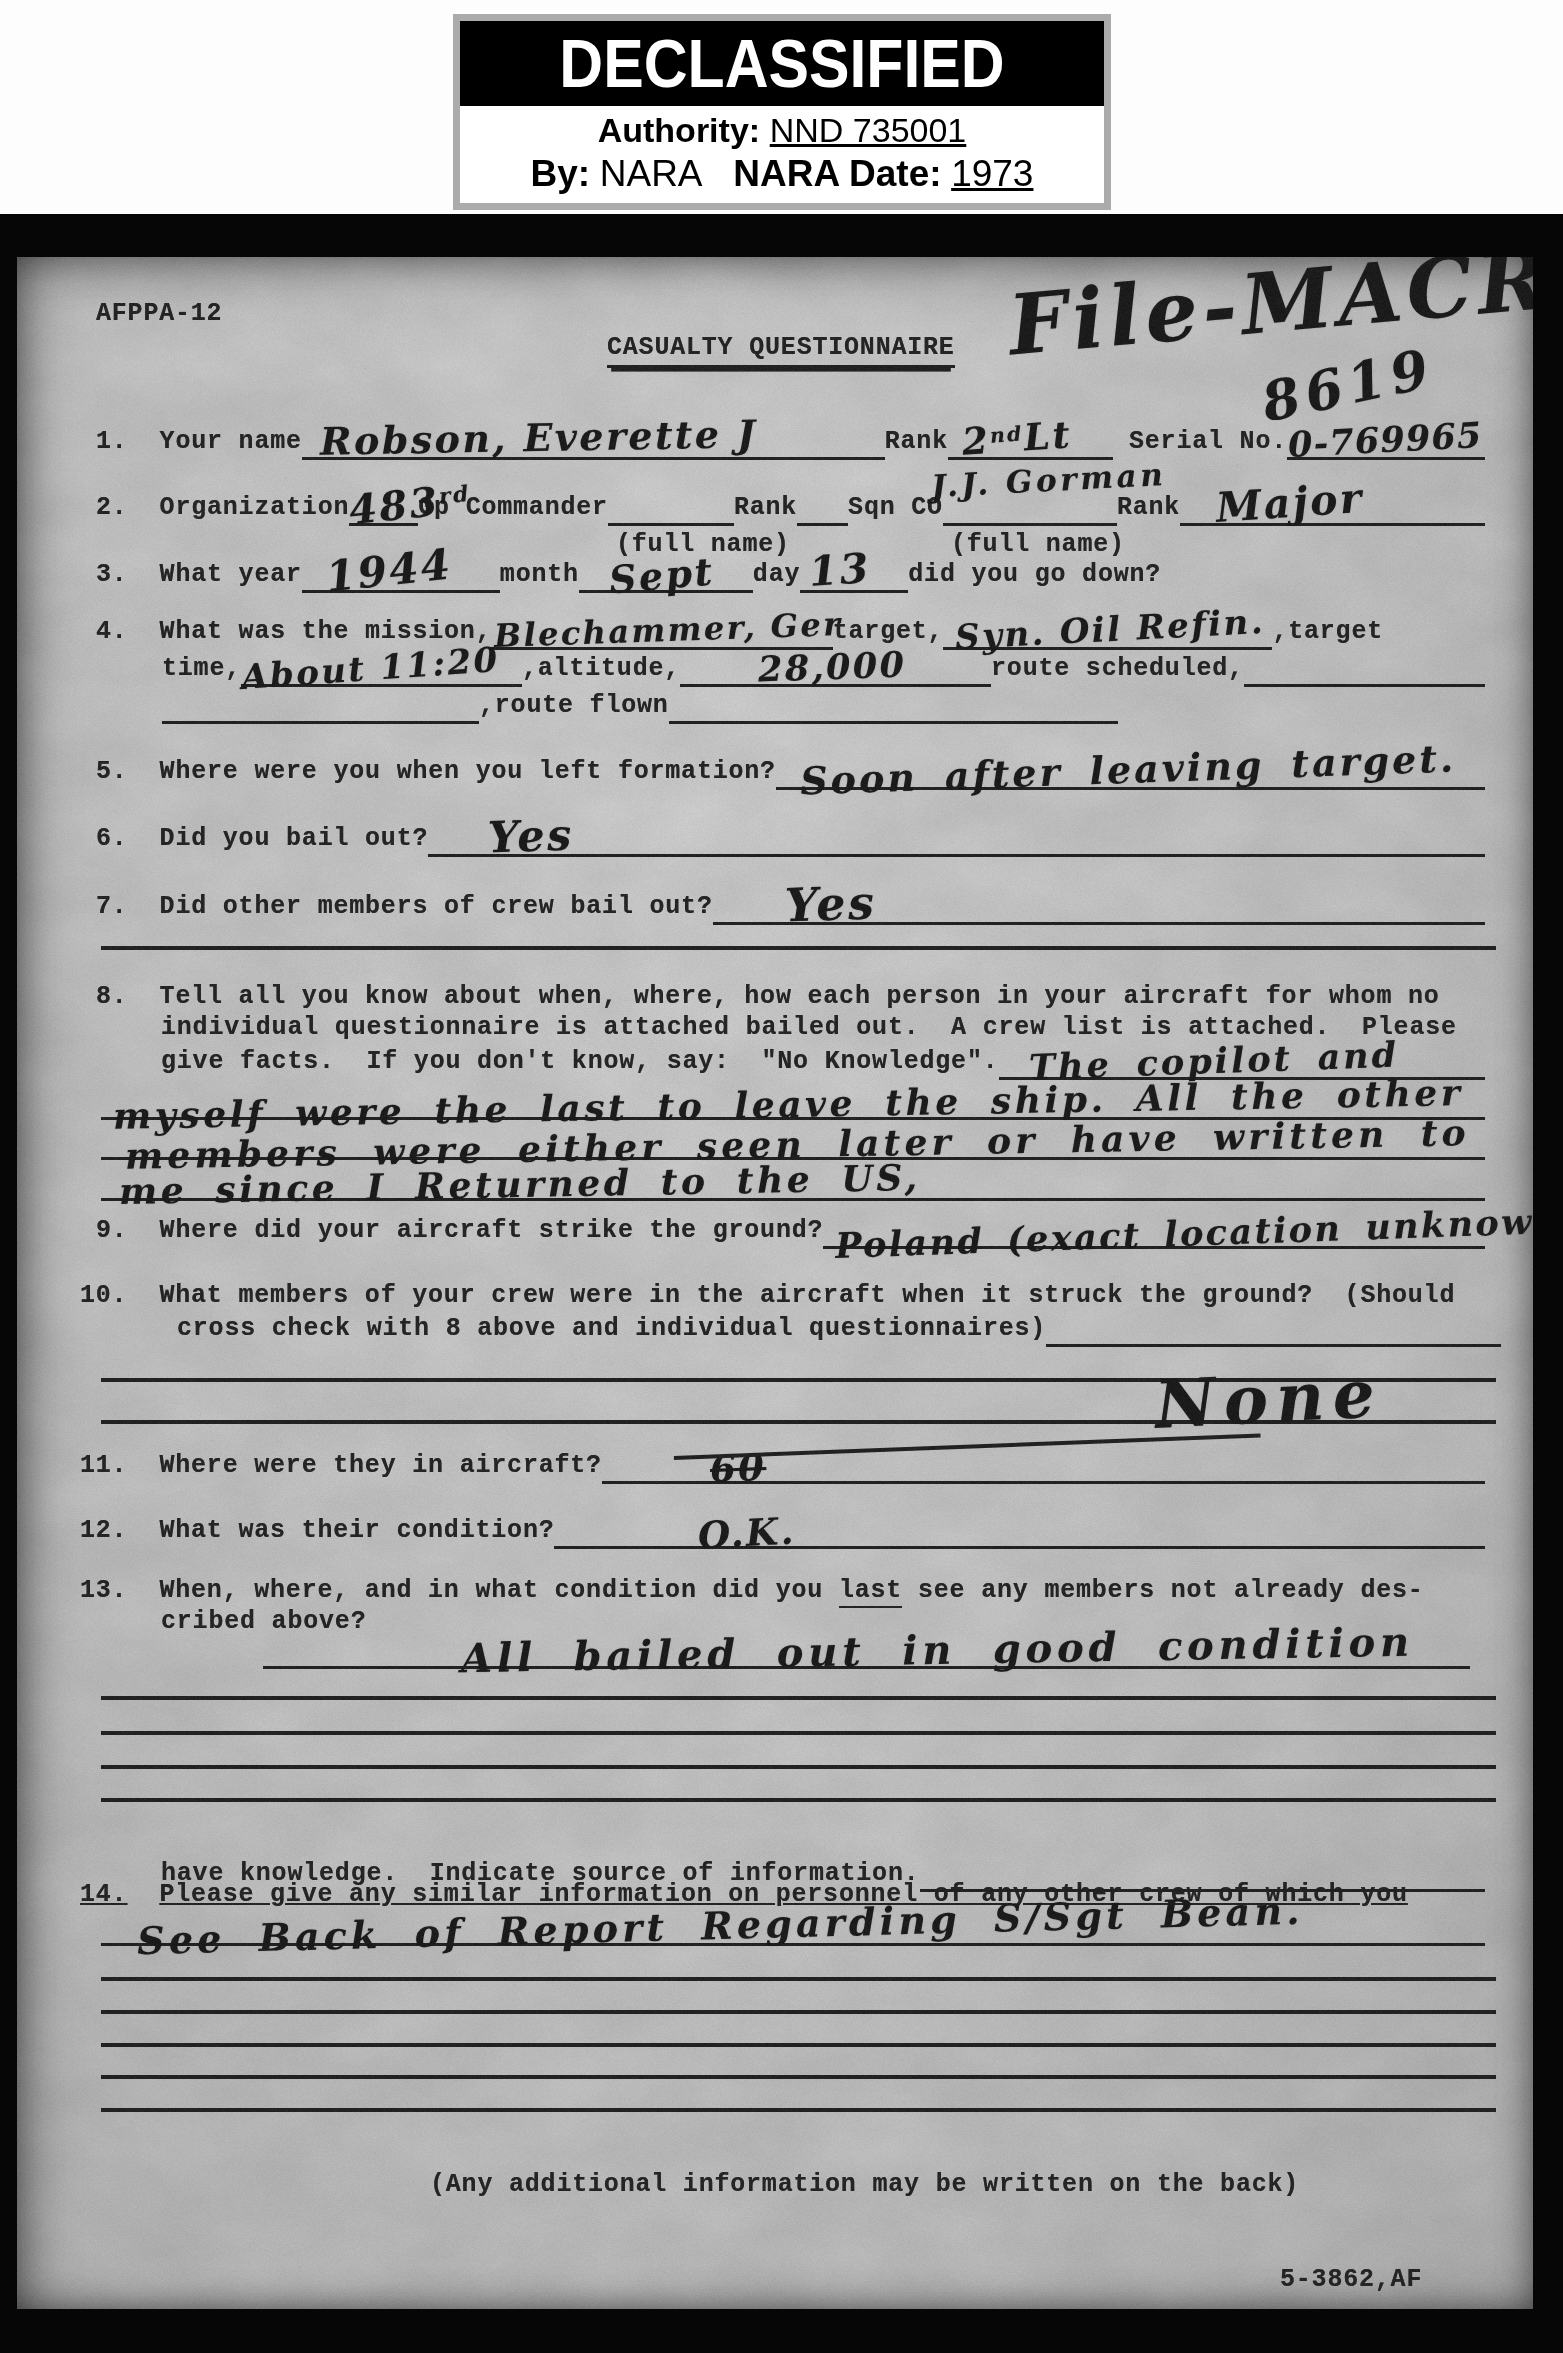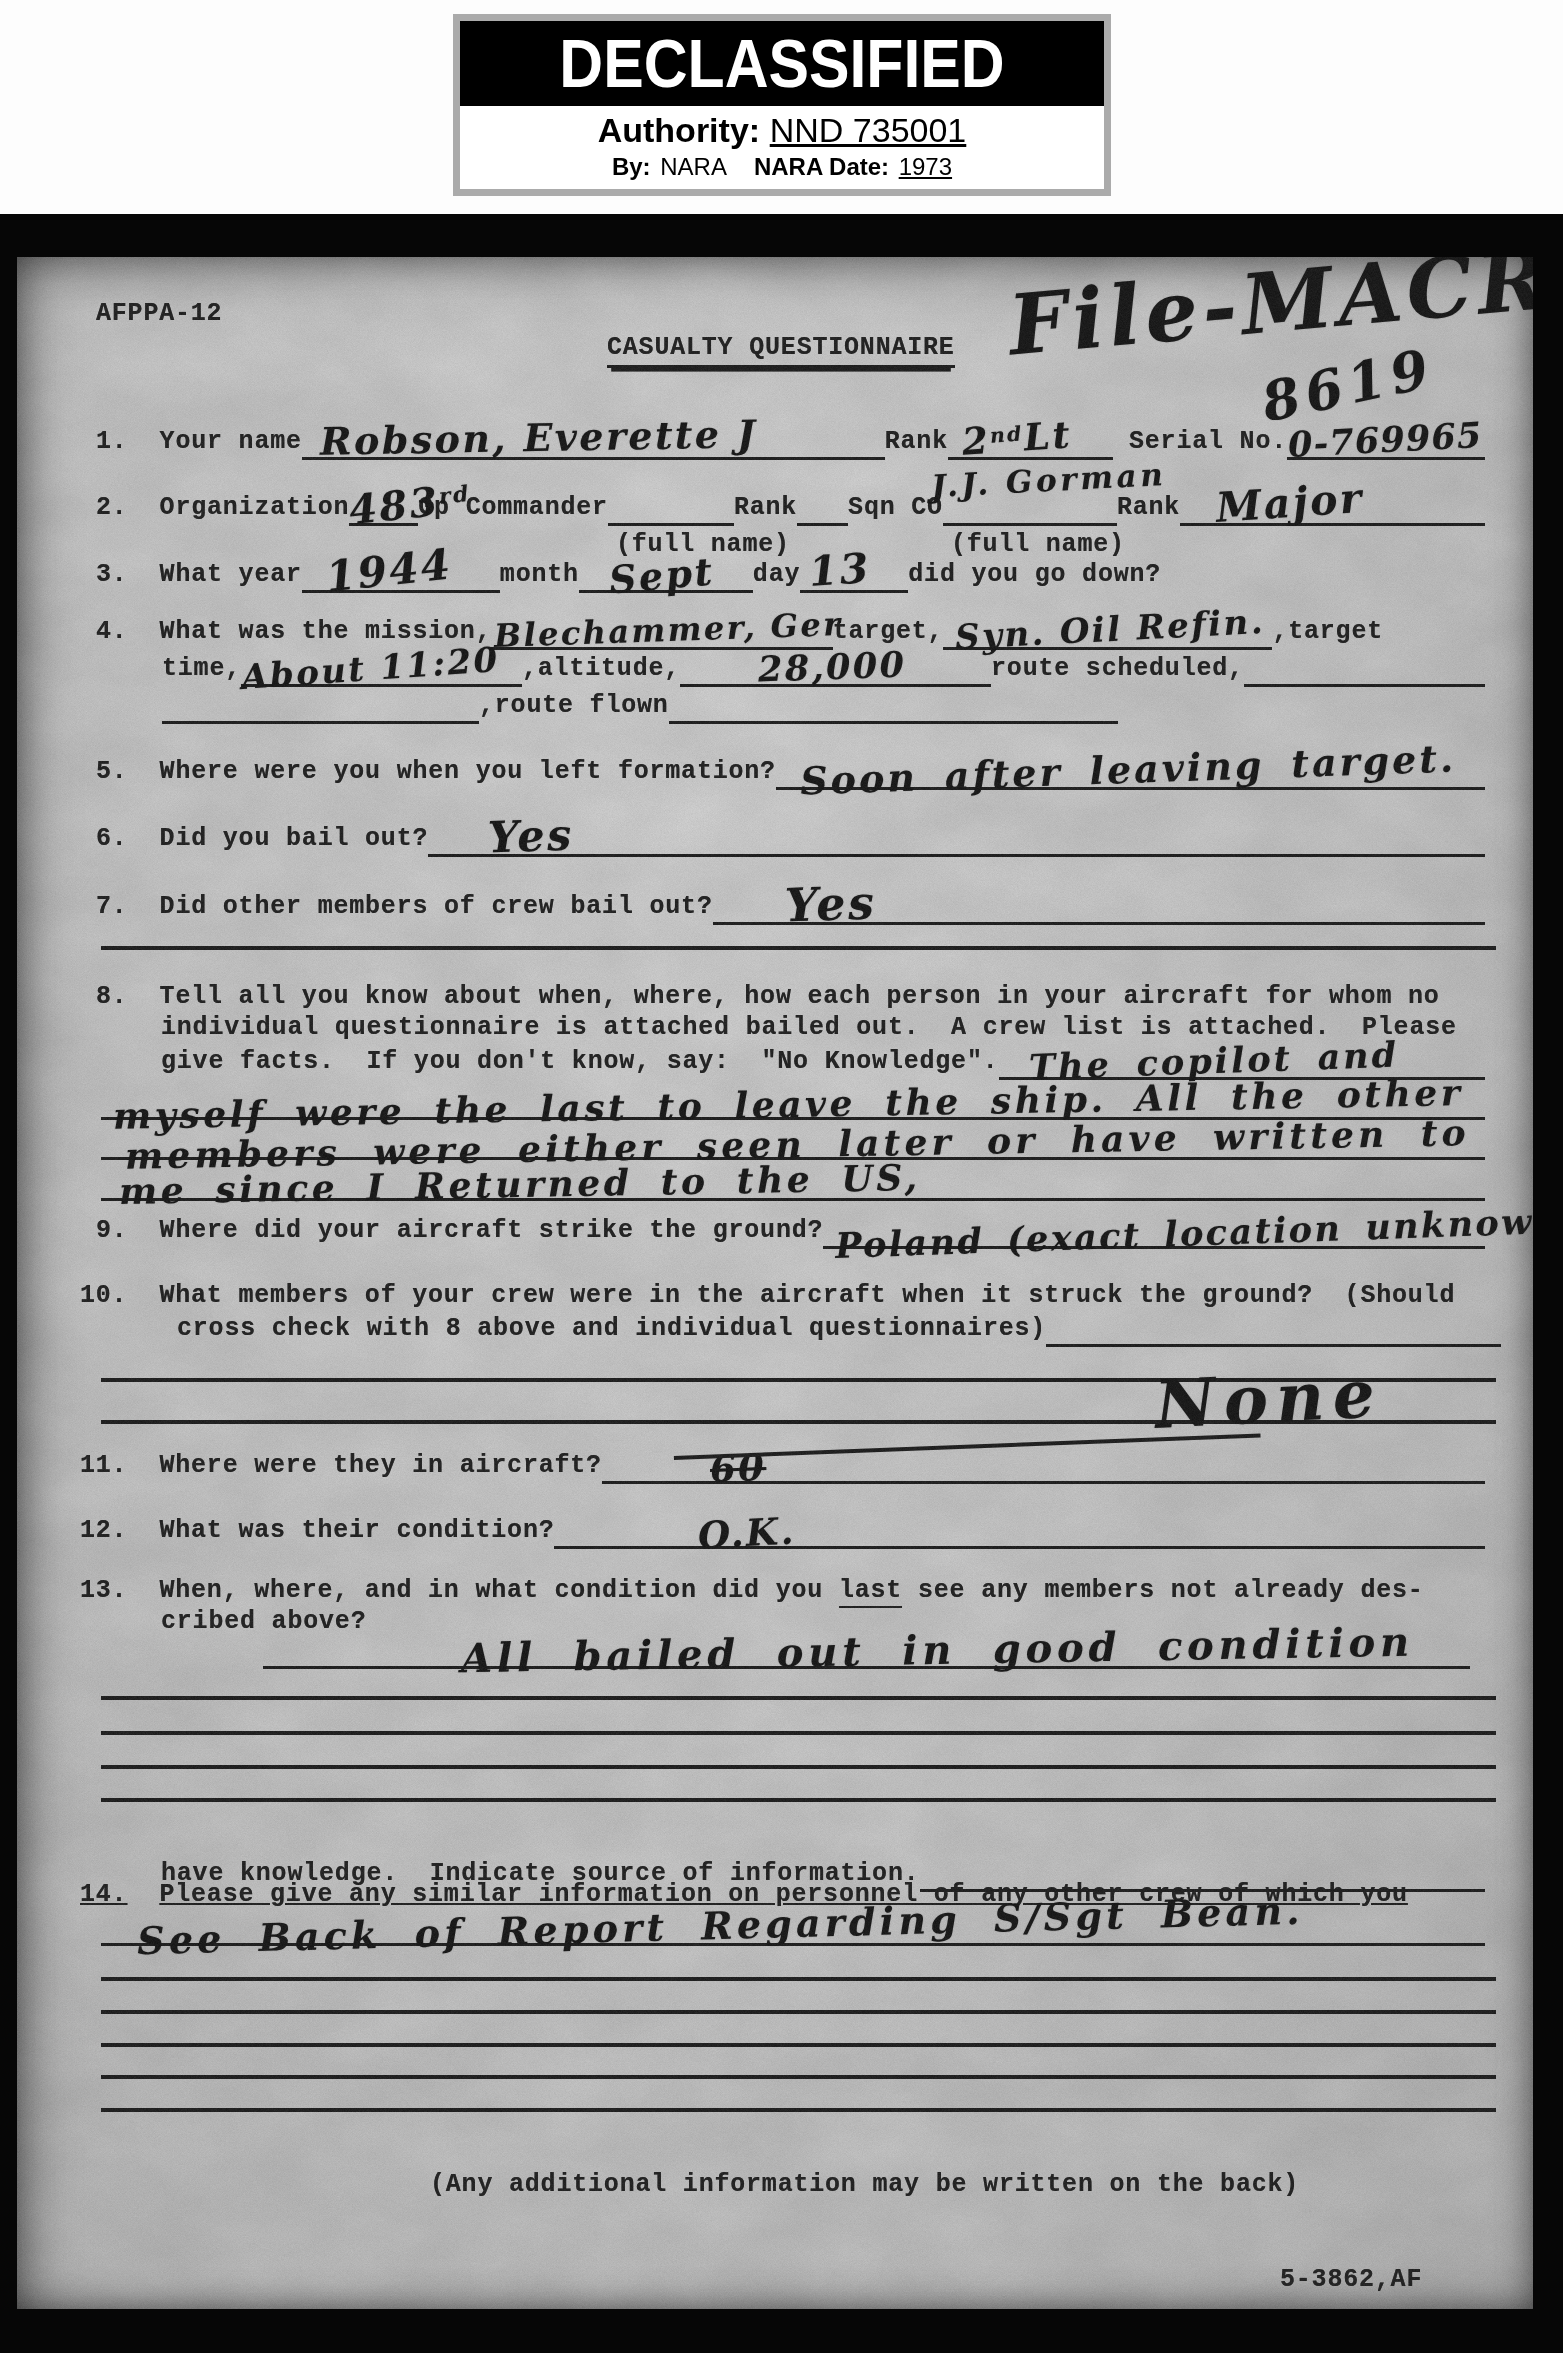--- a/index.html
+++ b/index.html
@@ -13,21 +13,21 @@
     position:absolute;left:50%;top:14.4px;transform:translateX(-50%);
     width:644px;background:#ffffff;border:7.2px solid #ababab;text-align:center;
     font-family:"Liberation Sans",sans-serif;
   }
   .stamp-bar{background:#000;height:85px;display:flex;align-items:center;justify-content:center;}
   .stamp-title{
     color:#fff;font-weight:bold;font-size:69px;letter-spacing:0px;line-height:1;
     transform:scaleX(.88);white-space:nowrap;
   }
   .stamp-row{margin-top:4.8px;font-size:34px;color:#000;white-space:nowrap;}
-  .stamp-row2{margin:2.4px 0 8.4px 0;font-size:24px;color:#000;white-space:nowrap;}
+  .stamp-row2{margin:2.4px 0 8.4px 0;font-size:37px;color:#000;white-space:nowrap;}
   .stamp .b{font-weight:bold;margin-right:9.6px;}
   .stamp .v{font-weight:normal;margin-right:20.4px;}
   .stamp .v:last-child{margin-right:0;text-decoration:underline;}
 
   
   .scan{position:absolute;left:0;top:214px;width:1564px;height:2139px;background:#060606;}
   .sheet{
     position:absolute;left:17px;top:43px;width:1516px;height:2052px;overflow:hidden;
     background:radial-gradient(ellipse at 45% 22%, #d6d6d6 0%, #cacaca 55%, #bdbdbd 85%, #b3b3b3 100%);
     box-shadow:

